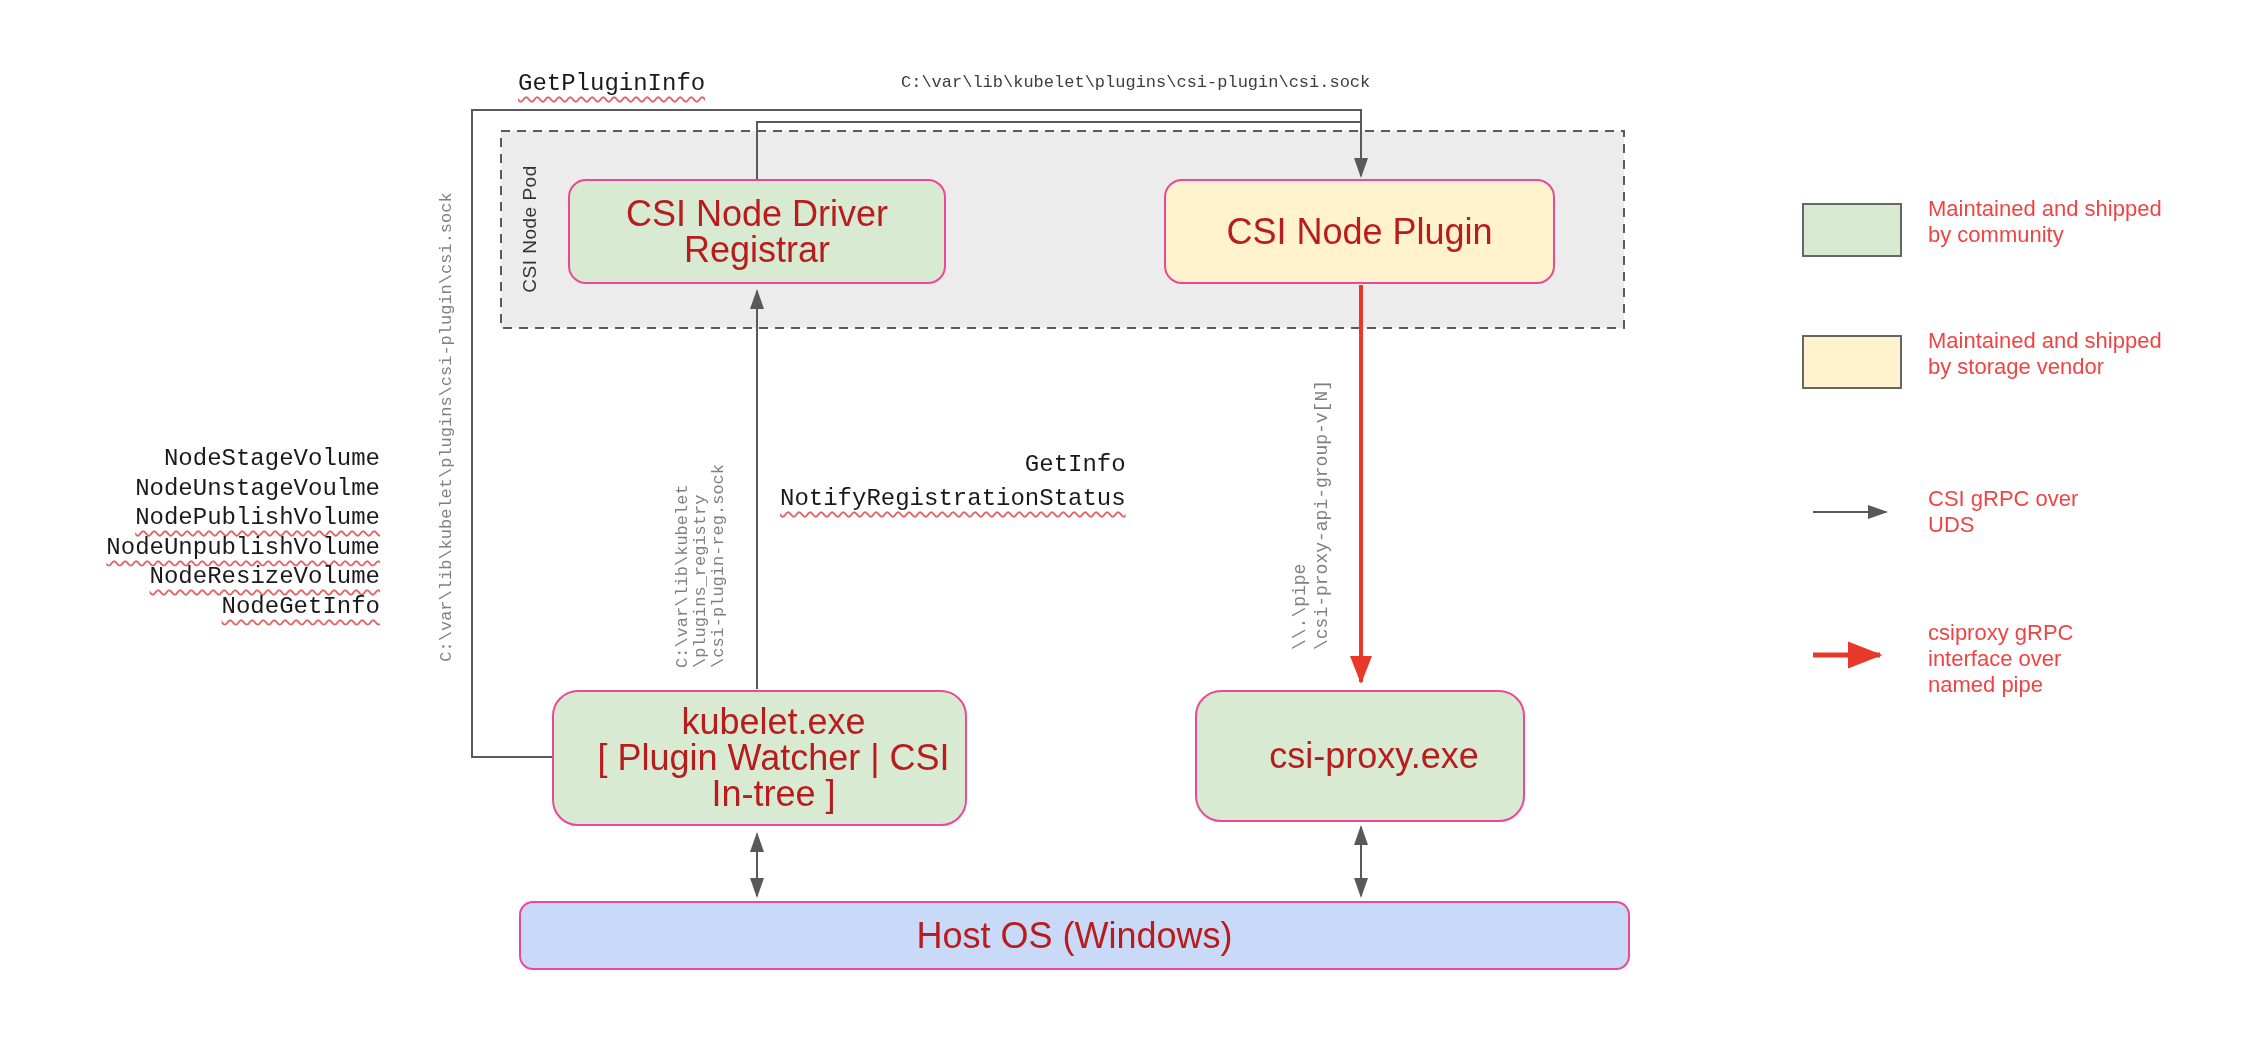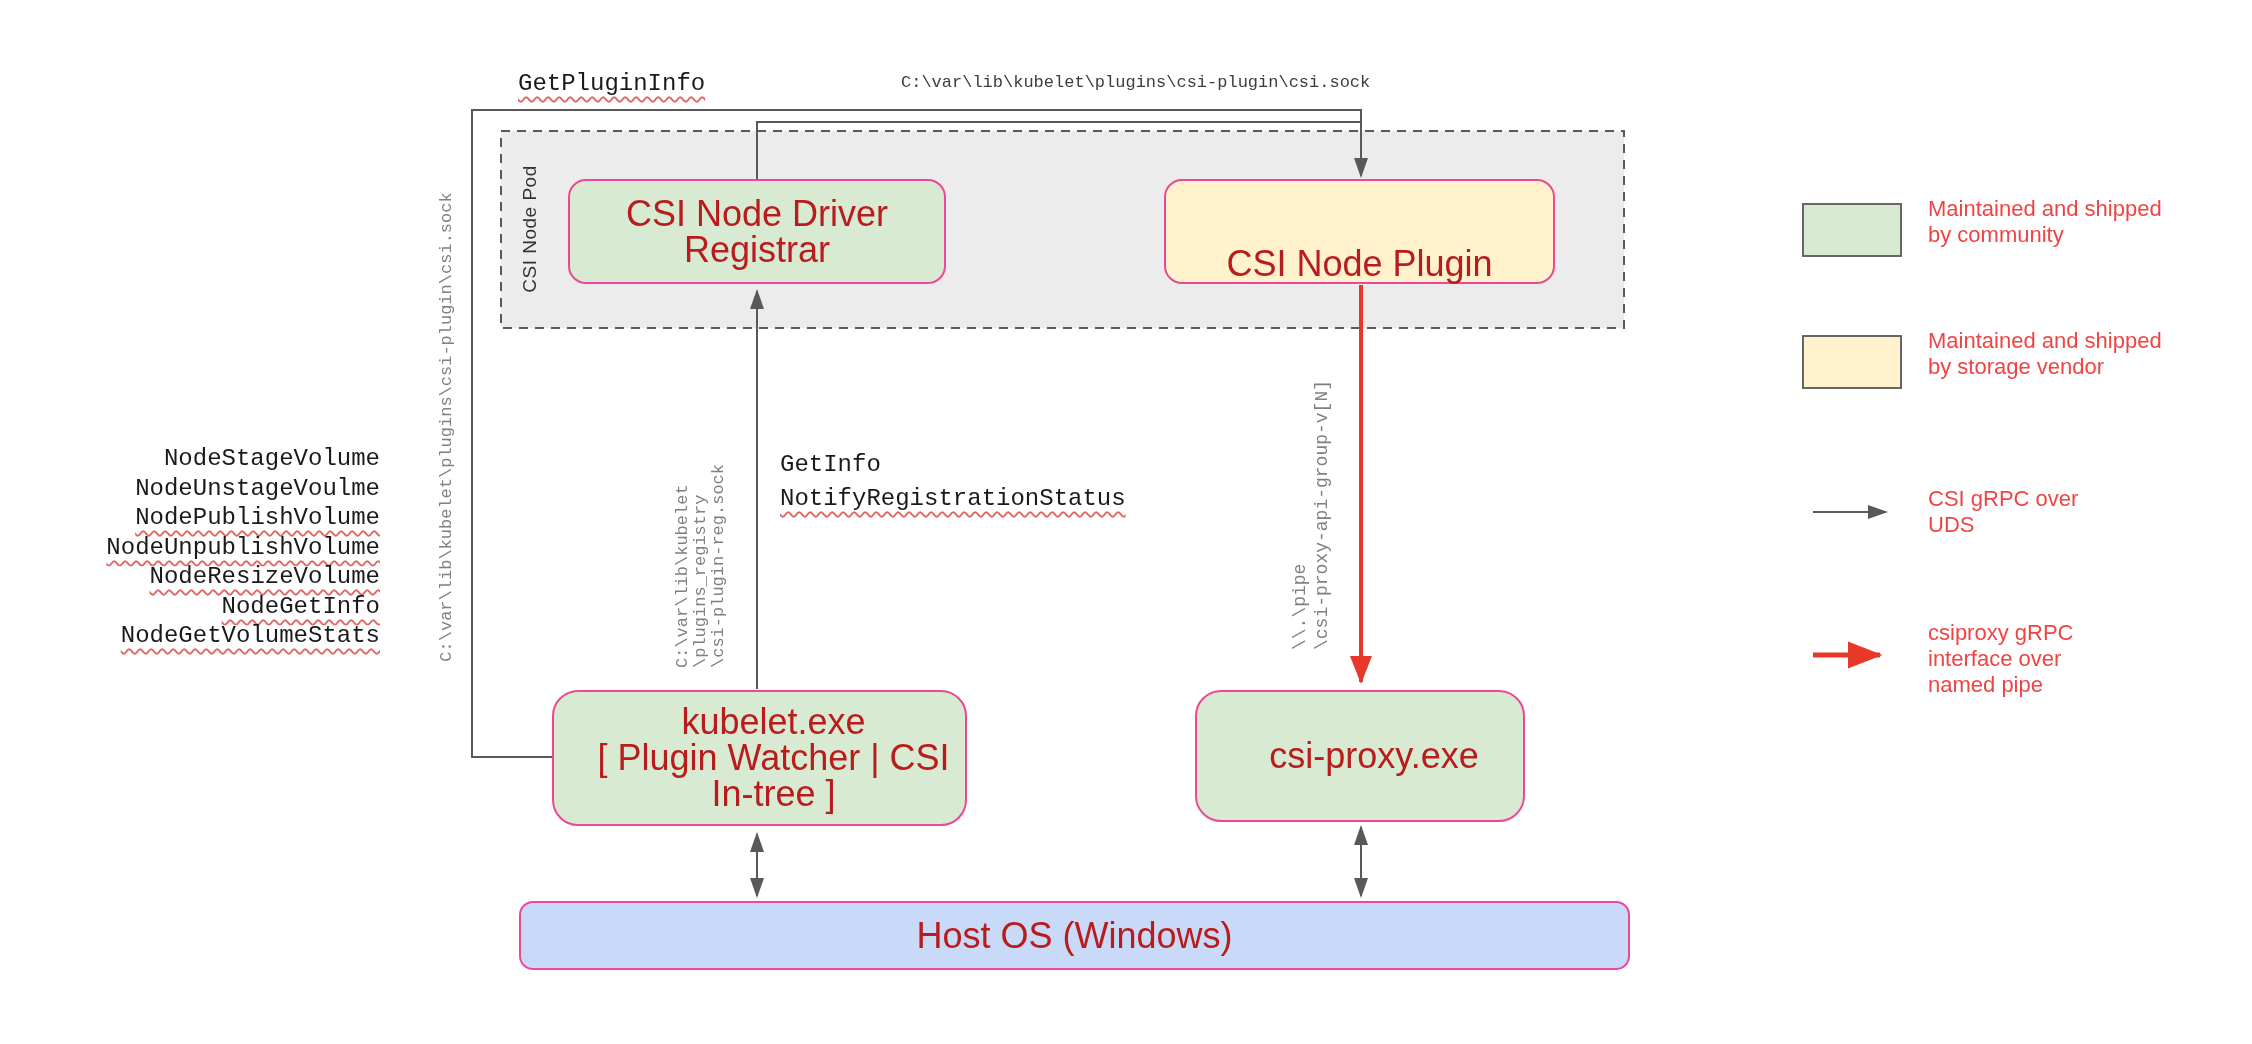--- a/index.html
+++ b/index.html
@@ -21,21 +21,21 @@
     border:2px solid #ec4899;border-radius:18px;
     display:flex;align-items:center;justify-content:center;flex-direction:column;
     font-size:36px;color:#b91c1c;text-align:center;line-height:36px;
   }
   .fill-green{background:var(--community_fill);}
   .fill-yellow{background:var(--vendor_fill);}
   .fill-blue{background:var(--host_fill);}
   .r24{border-radius:26px;padding-left:28px;}
   .r14{border-radius:14px;}
 
-  .lbl{position:absolute;z-index:4;color:#1a1a1a;}
+  .lbl{position:absolute;z-index:4;color:#1a1a1a;text-align:right;}
   .rot{
     position:absolute;z-index:4;white-space:pre;
     transform:translate(-50%,-50%) rotate(-90deg);transform-origin:center;
     font-family:"Liberation Mono","DejaVu Sans Mono",monospace;color:#808080;
   }
   .sq{
     text-decoration-line:underline;text-decoration-style:wavy;
     text-decoration-color:var(--squiggle);text-decoration-thickness:2px;
     text-underline-offset:6px;text-decoration-skip-ink:none;
   }
@@ -70,21 +70,21 @@
     <line class="wire" x1="1813" y1="512" x2="1886" y2="512" marker-end="url(#ah)"></line>
     <line class="wire-red-legend" x1="1813" y1="655" x2="1880" y2="655" marker-end="url(#ahr)"></line>
   </svg>
 
   <div class="rot pod-label" style="left:530px;top:229px;">CSI Node Pod</div>
 
   <div class="node-box fill-green" style="left:568px;top:179px;width:378px;height:105px;">
     <span>CSI Node Driver Registrar</span>
   </div>
 
-  <div class="node-box fill-yellow" style="left:1164px;top:179px;width:391px;height:105px;justify-content:flex-end;">
+  <div class="node-box fill-yellow" style="left:1164px;top:179px;width:391px;height:105px;">
     <span>CSI Node Plugin</span>
   </div>
 
   <div class="node-box fill-green r24" style="left:552px;top:690px;width:415px;height:136px;">
     <span>kubelet.exe</span>
     <span>[ Plugin Watcher | CSI In-tree ]</span>
   </div>
 
   <div class="node-box fill-green r24" style="left:1195px;top:690px;width:330px;height:132px;">
     <span>csi-proxy.exe</span>
@@ -100,21 +100,20 @@
 
   <div class="rot" style="left:446px;top:427px;font-size:17px;">C:\var\lib\kubelet\plugins\csi-plugin\csi.sock</div>
 
   <div class="lbl mono" style="left:60px;top:444px;width:320px;text-align:right;font-size:24px;line-height:29.5px;">
     <div>NodeStageVolume</div>
     <div>NodeUnstageVoulme</div>
     <div class="sq">NodePublishVolume</div>
     <div class="sq">NodeUnpublishVolume</div>
     <div class="sq">NodeResizeVolume</div>
     <div class="sq">NodeGetInfo</div>
-    <div class="sq">NodeGetVolumeStats</div>
   </div>
 
   <div class="rot" style="left:701px;top:566px;font-size:17px;line-height:18px;">C:\var\lib\kubelet
 \plugins_registry
 \csi-plugin-reg.sock</div>
 
   <div class="lbl mono" style="left:780px;top:448px;font-size:24px;line-height:34px;">
     <div>GetInfo</div>
     <div class="sq">NotifyRegistrationStatus</div>
   </div>

